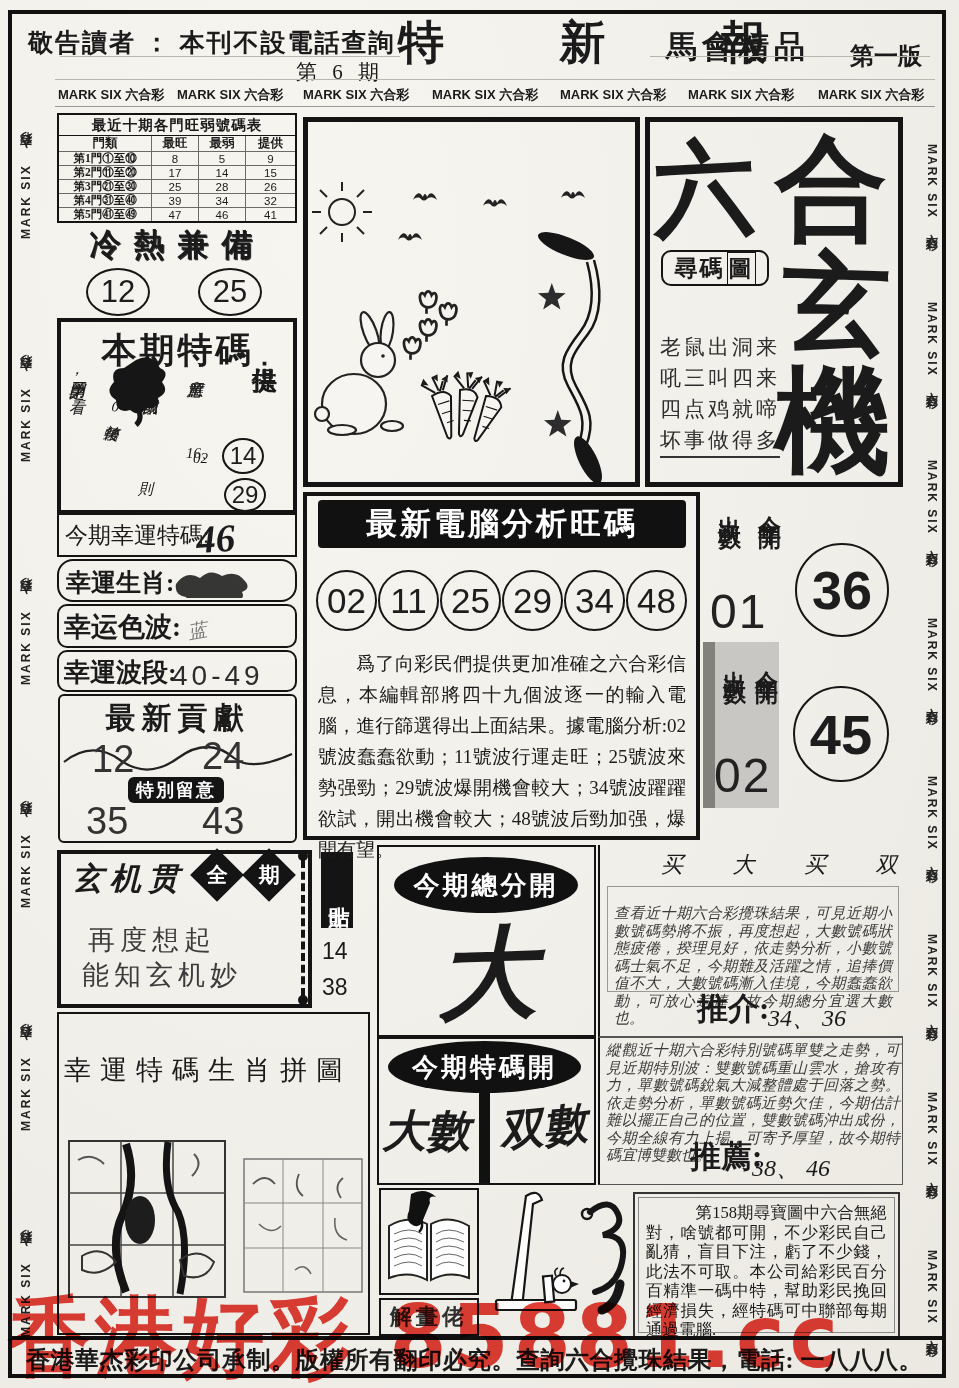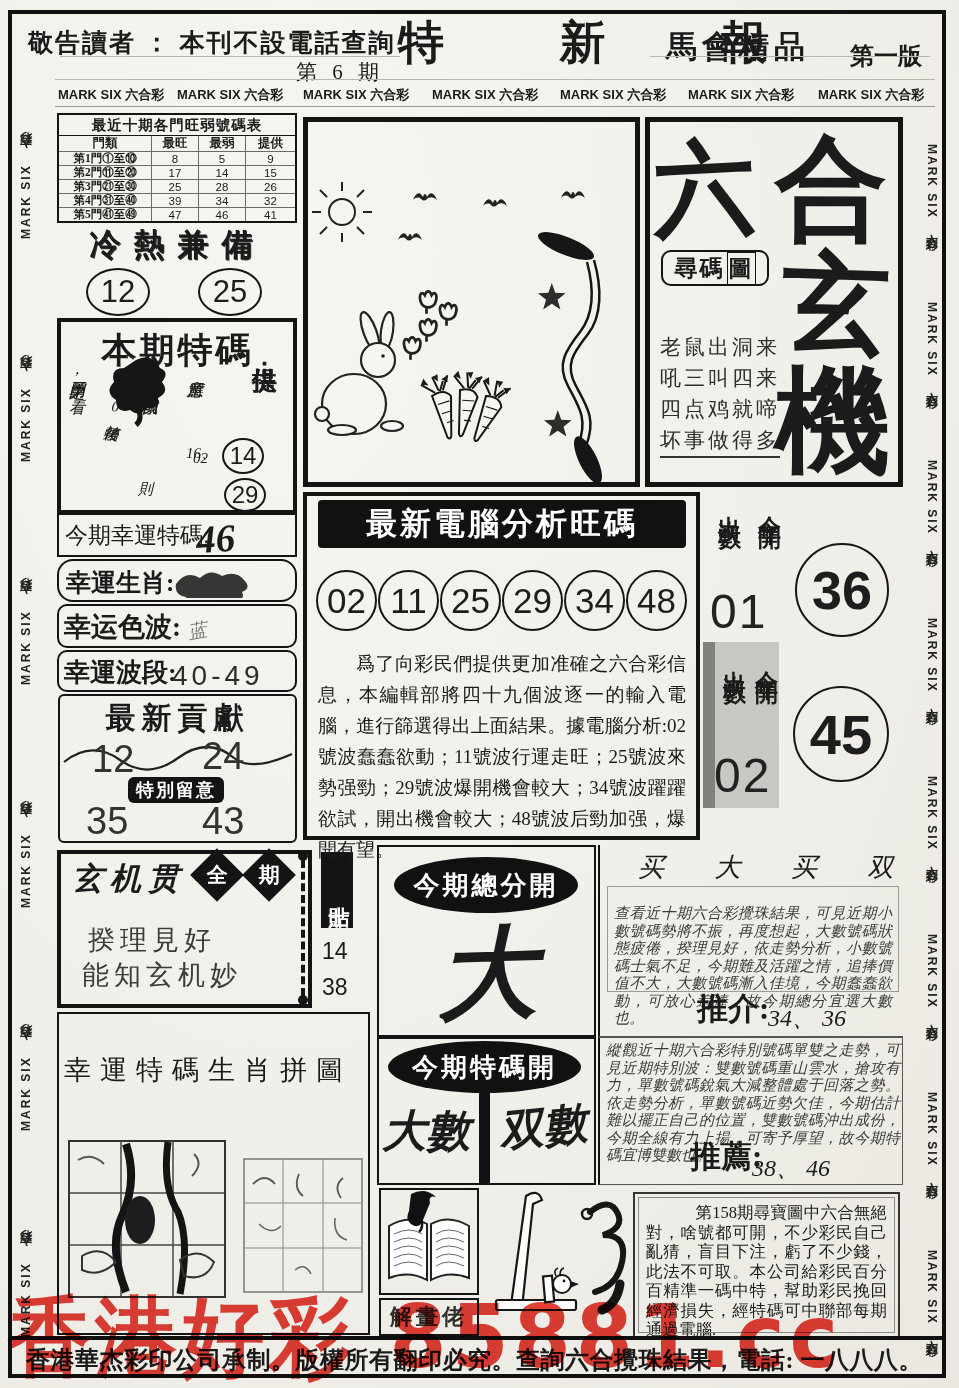--- a/index.html
+++ b/index.html
@@ -160,21 +160,21 @@
 <div class="abs sans" style="left:202px;top:800px;font-size:38px;color:#333">43</div>
 
 <div class="bx thk" style="left:57px;top:850px;width:255px;height:158px"></div>
 <div class="abs hw" style="left:72px;top:858px;font-size:31px;font-weight:900;letter-spacing:7px">玄机贯</div>
 <div class="diam" style="left:198px;top:856px">
     <span>全</span>
   </div>
 <div class="diam" style="left:250px;top:856px">
     <span>期</span>
   </div>
-<div class="abs" style="left:88px;top:922px;font-size:27px;letter-spacing:5px;color:#3c3c3c">揆理見好</div>
+<div class="abs" style="left:88px;top:922px;font-size:27px;letter-spacing:5px;color:#3c3c3c">再度想起</div>
 <div class="abs" style="left:82px;top:957px;font-size:27px;letter-spacing:5px;color:#3c3c3c">能知玄机妙</div>
 <div class="abs" style="left:301px;top:860px;height:136px;border-left:4px dashed #141414"></div>
 <div class="abs" style="left:298px;top:851px;width:10px;height:10px;border-radius:50%;background:#141414"></div>
 <div class="abs" style="left:298px;top:995px;width:10px;height:10px;border-radius:50%;background:#141414"></div>
 <div class="abs vert" style="left:321px;top:852px;height:76px;width:32px;background:#141414;color:#fff;font-size:21px;font-weight:bold;text-align:center">貼士</div>
 <div class="abs sans" style="left:322px;top:938px;font-size:23px">14</div>
 <div class="abs sans" style="left:322px;top:974px;font-size:23px">38</div>
 
 <div class="bx" style="left:57px;top:1012px;width:313px;height:323px"></div>
 <div class="abs" style="left:64px;top:1052px;width:300px;font-size:27px;letter-spacing:9px">幸運特碼生肖拼圖</div>
@@ -305,21 +305,21 @@
 <div class="oval" style="left:394px;top:857px;width:184px;height:56px;font-size:26px">今期總分開</div>
 <div class="abs hw" style="left:377px;top:908px;width:219px;text-align:center;font-size:100px;font-weight:bold;transform:rotate(-2deg)">大</div>
 
 <div class="bx" style="left:377px;top:1037px;width:219px;height:148px"></div>
 <div class="oval" style="left:388px;top:1041px;width:193px;height:52px;font-size:26px">今期特碼開</div>
 <div class="abs" style="left:479px;top:1090px;width:11px;height:93px;background:#111"></div>
 <div class="abs hw" style="left:382px;top:1102px;width:96px;text-align:left;font-size:44px;font-weight:bold">大數</div>
 <div class="abs hw" style="left:494px;top:1098px;width:98px;text-align:center;font-size:44px;font-weight:bold;transform:rotate(-6deg)">双數</div>
 
 <div class="abs" style="left:598px;top:845px;width:305px;height:192px;border-left:2.5px solid #111;border-bottom:1px solid #555"></div>
-<div class="abs hw" style="left:638px;top:850px;width:250px;text-align:center;font-size:26px;letter-spacing:22px;white-space:nowrap">买 大 买 双</div>
+<div class="abs hw" style="left:661px;top:850px;width:250px;text-align:center;font-size:22px;letter-spacing:22px;white-space:nowrap">买 大 买 双</div>
 <div class="abs hw" style="left:607px;top:886px;width:292px;height:106px;border:1px solid #9a9a95;padding:18px 6px;font-size:15px;line-height:17.5px;color:#3a3a3a;text-align:justify">查看近十期六合彩攪珠結果，可見近期小數號碼勢將不振，再度想起，大數號碼狀態疲倦，揆理見好，依走勢分析，小數號碼士氣不足，今期難及活躍之情，追捧價值不大，大數號碼漸入佳境，今期蠢蠢欲動，可放心追捧，故今期總分宜選大數也。</div>
 <div class="abs" style="left:697px;top:988px;font-size:31px;font-weight:700">推介:</div>
 <div class="abs hw" style="left:768px;top:1002px;font-size:24px">34、 36</div>
 
 <div class="abs" style="left:598px;top:1037px;width:305px;height:148px;border:1px solid #555;border-left:2.5px solid #111"></div>
 <div class="abs hw" style="left:606px;top:1042px;width:294px;height:106px;font-size:15px;line-height:17.5px;color:#3a3a3a;text-align:justify">縱觀近十期六合彩特別號碼單雙之走勢，可見近期特別波：雙數號碼重山雲水，搶攻有力，單數號碼銳氣大減整體處于回落之勢。依走勢分析，單數號碼近勢欠佳，今期估計難以擺正自己的位置，雙數號碼沖出成份，今期全線有力上揚，可寄予厚望，故今期特碼宜博雙數也。</div>
 <div class="abs" style="left:690px;top:1136px;font-size:31px;font-weight:900">推薦:</div>
 <div class="abs hw" style="left:752px;top:1152px;font-size:24px">38、 46</div>
 
 <div class="bx" style="left:379px;top:1188px;width:100px;height:107px"></div>

